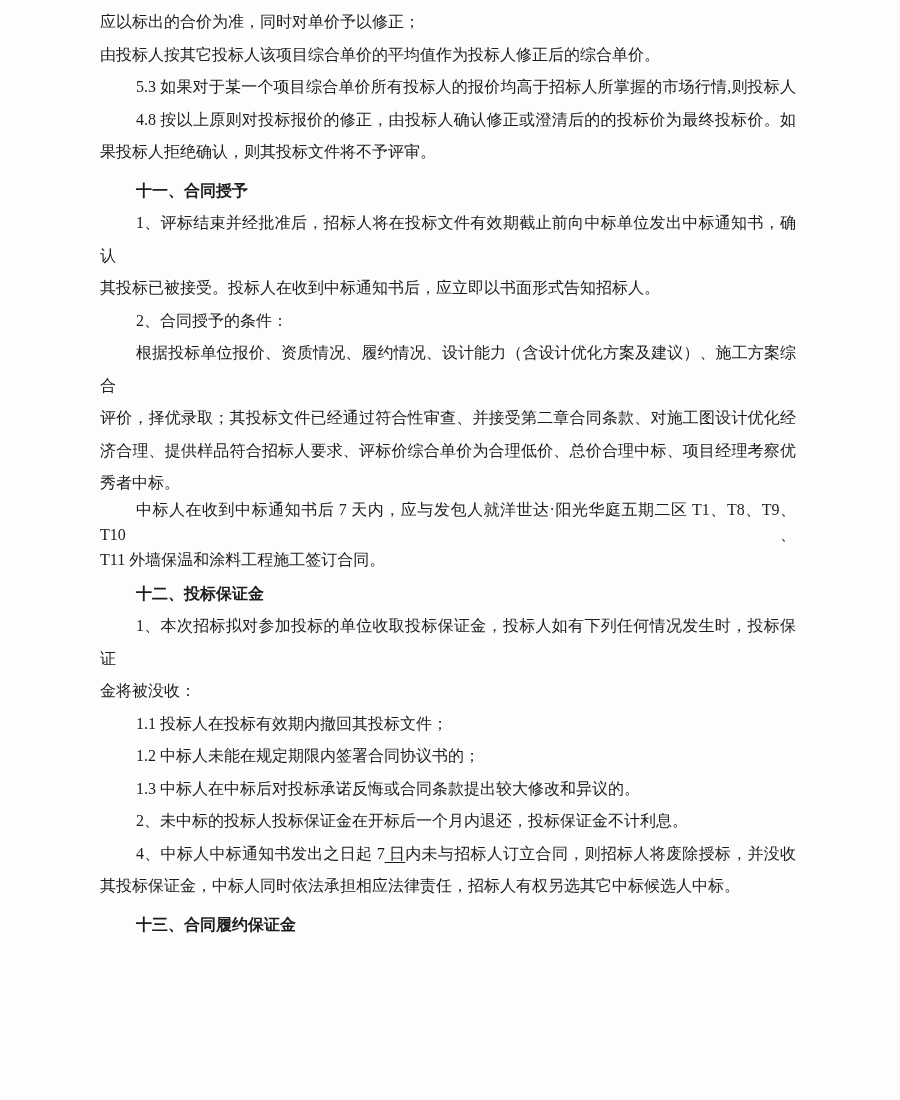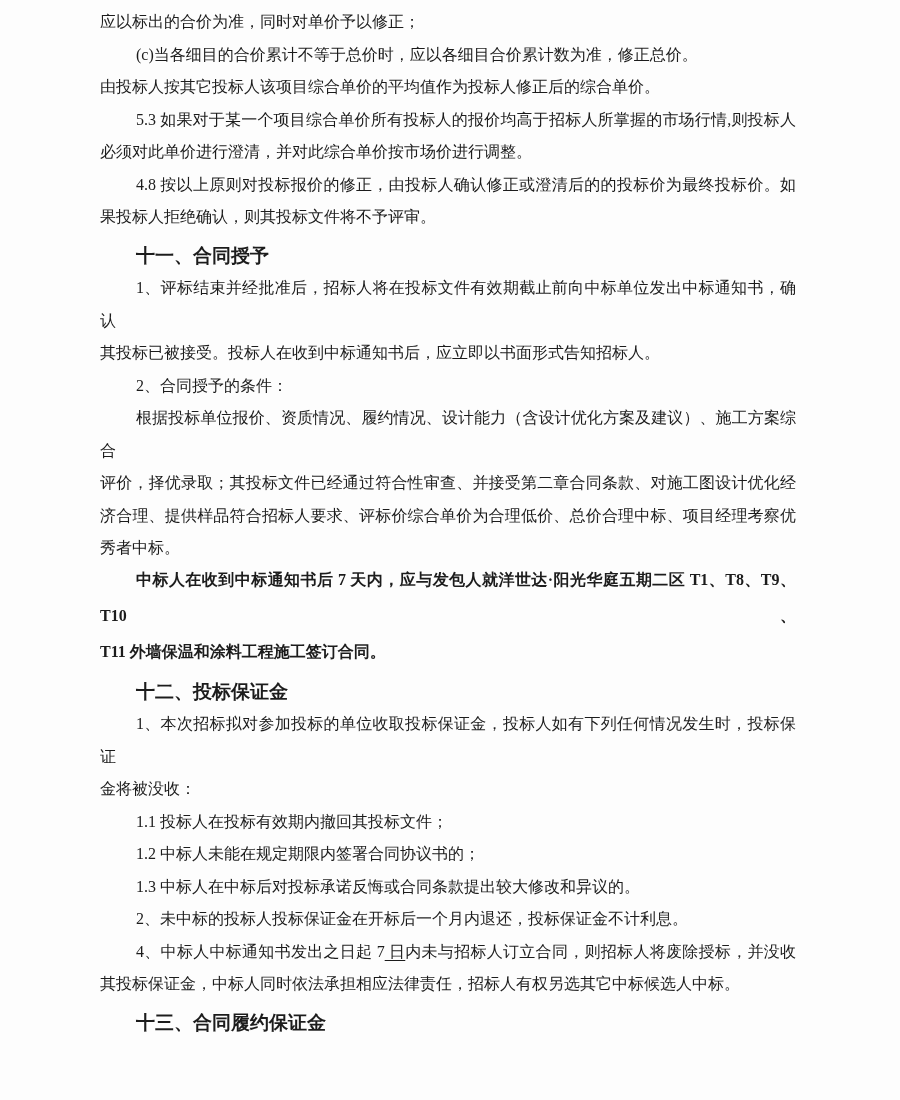--- a/index.html
+++ b/index.html
@@ -25,48 +25,43 @@
     min-height:32.5px;
   }
   .line.indent{text-indent:36px;}
   .line.fill{
     text-align:justify;
     text-align-last:justify;
   }
   .para.heading{
     font-family:"Liberation Sans","DejaVu Sans",sans-serif;
     font-weight:700;
-    font-size:19px;
+    font-size:16px;
     margin-top:6px;
   }
   .para.tight{margin-top:-3px;}
   .para.tight .line{
-    line-height:36px;
+    line-height:25px;
     min-height:25px;
-    font-weight:bold;
   }
   .uline{text-decoration:underline;text-underline-offset:3px;}
 </style>
 </head>
 <body>
 
 <div class="page">
   <div id="doc-body">
       <div class="para body">
         <div class="line">应以标出的合价为准，同时对单价予以修正；</div>
       </div>
       <div class="para body">
-        <div class="line indent">(c)当各细目的合价累计不等于总价时，应以各细目合价累计数为准，修正总价。</div>
-      </div>
-      <div class="para body">
         <div class="line">由投标人按其它投标人该项目综合单价的平均值作为投标人修正后的综合单价。</div>
       </div>
       <div class="para body">
         <div class="line indent fill">5.3 如果对于某一个项目综合单价所有投标人的报价均高于招标人所掌握的市场行情,则投标人</div>
-        <div class="line">必须对此单价进行澄清，并对此综合单价按市场价进行调整。</div>
       </div>
       <div class="para body">
         <div class="line indent fill">4.8 按以上原则对投标报价的修正，由投标人确认修正或澄清后的的投标价为最终投标价。如</div>
         <div class="line">果投标人拒绝确认，则其投标文件将不予评审。</div>
       </div>
       <div class="para heading">
         <div class="line indent">十一、合同授予</div>
       </div>
       <div class="para body">
         <div class="line indent fill">1、评标结束并经批准后，招标人将在投标文件有效期截止前向中标单位发出中标通知书，确认</div>

